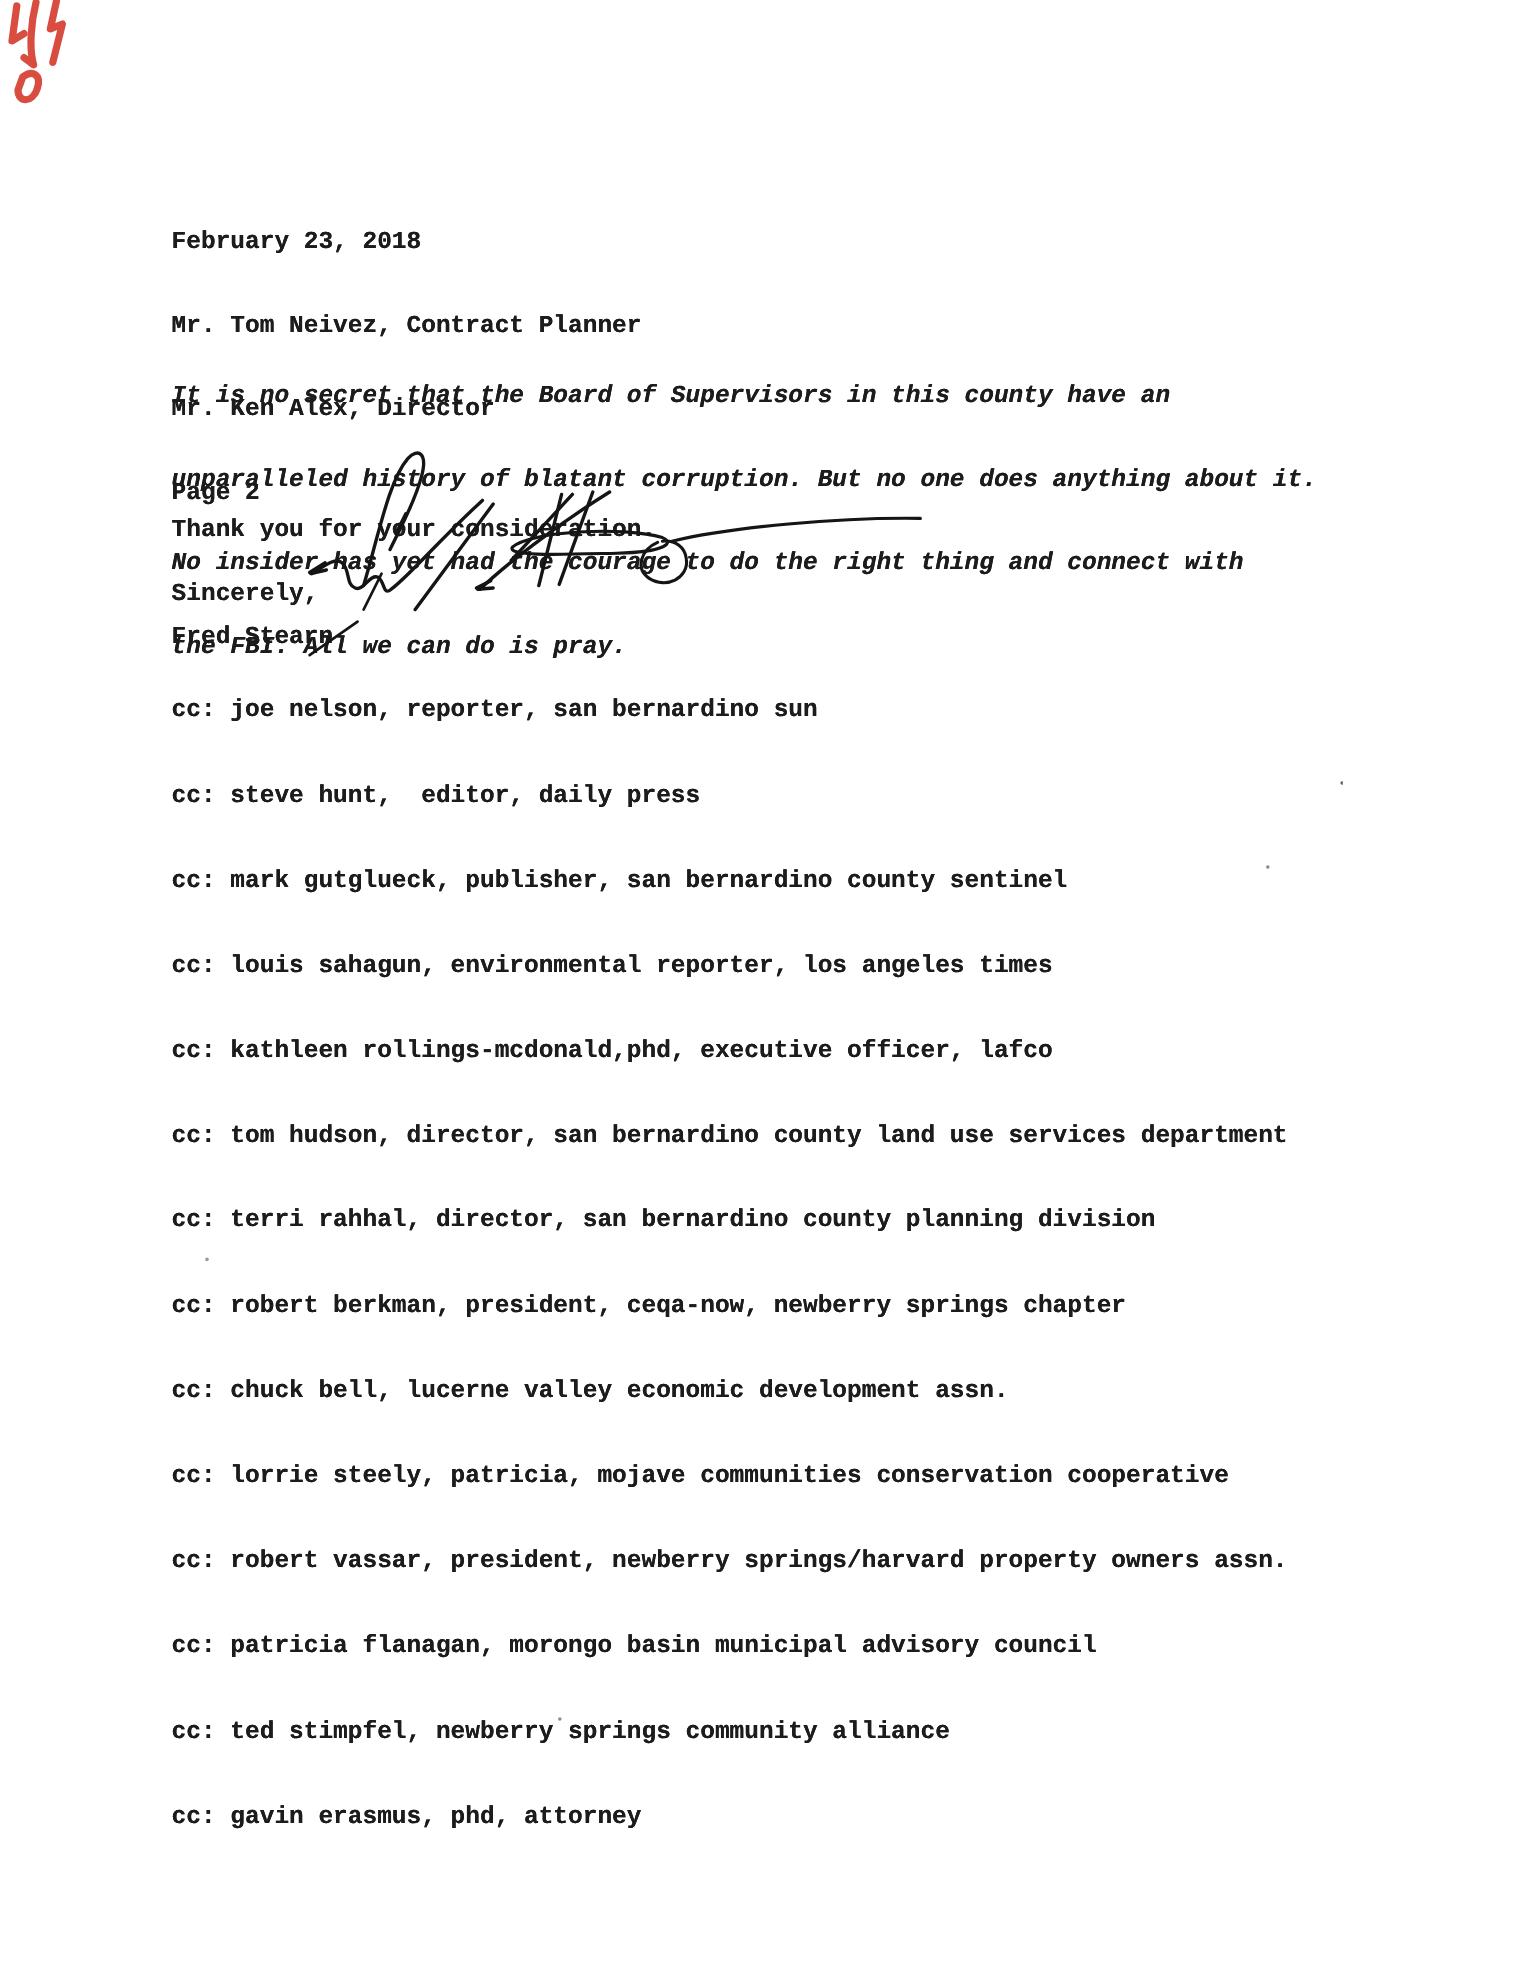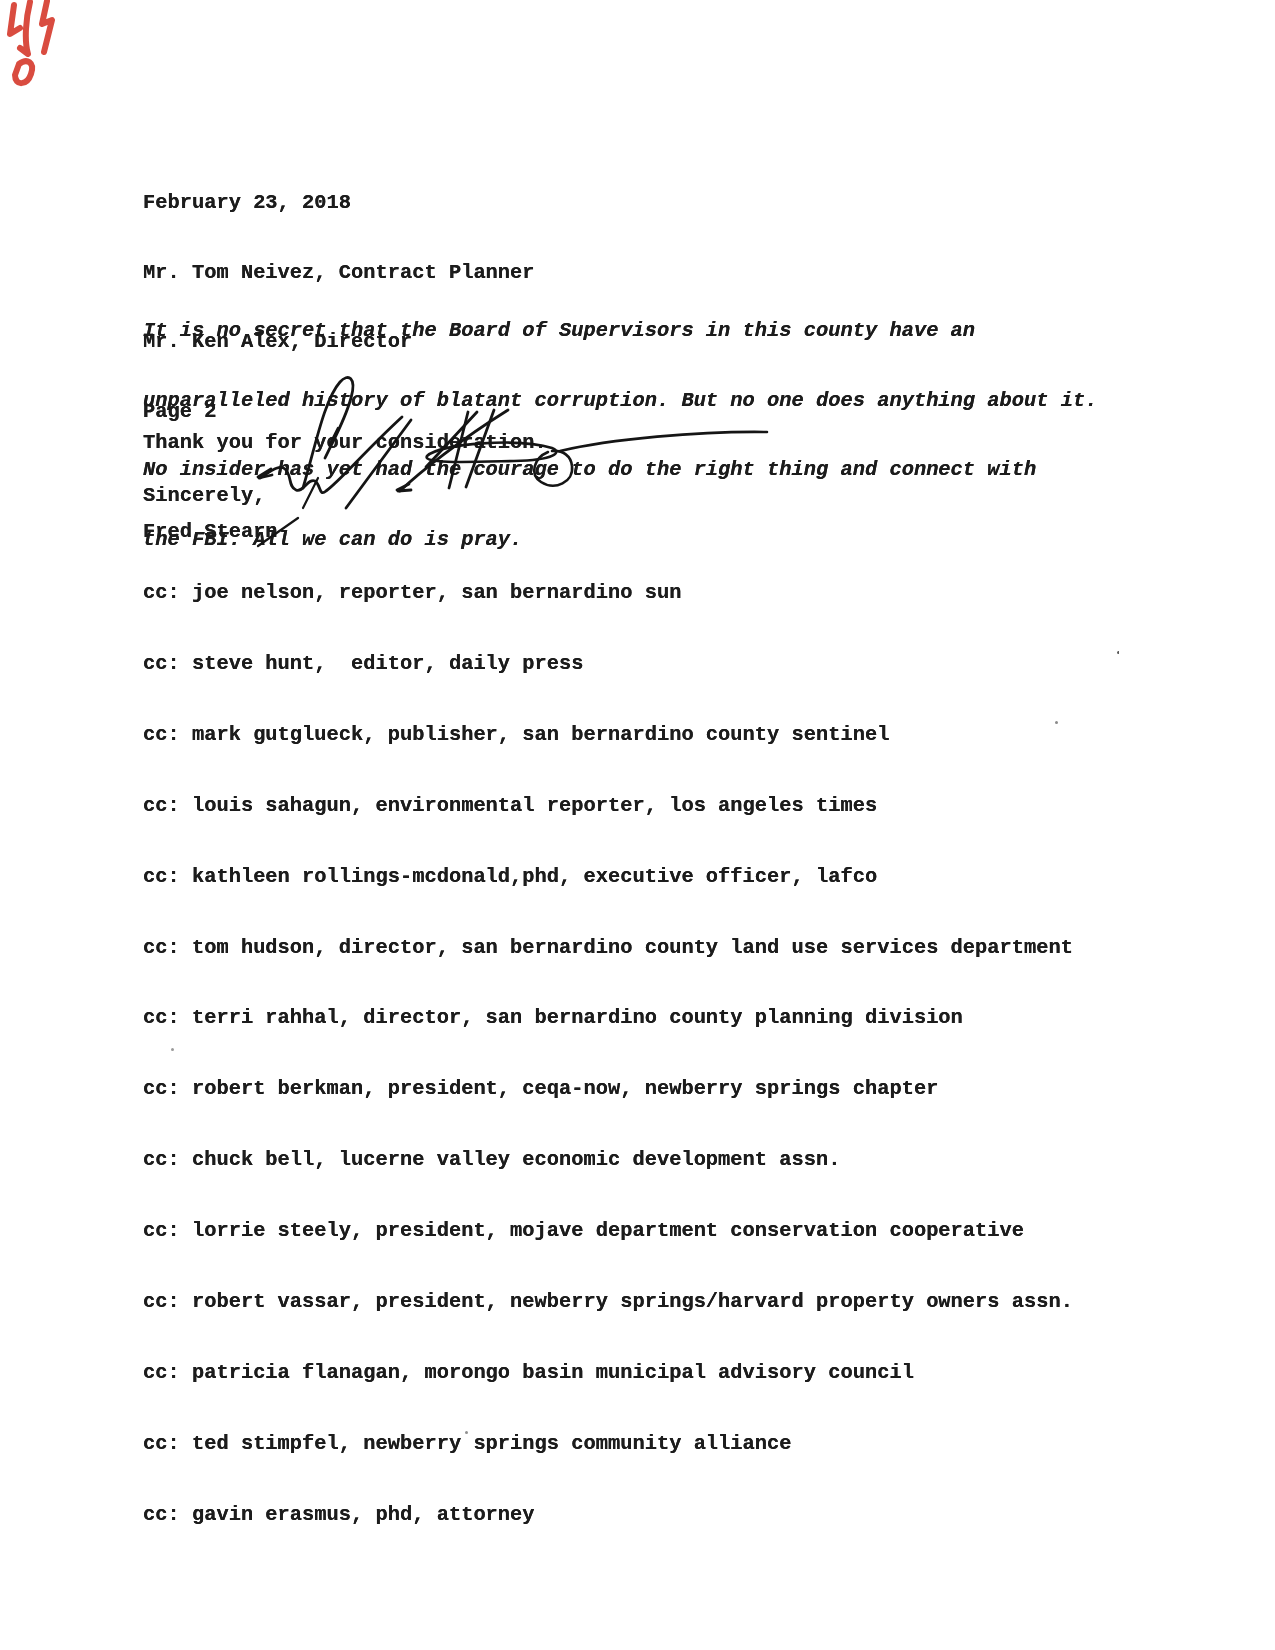--- a/index.html
+++ b/index.html
@@ -93,21 +93,21 @@
   <div class="block lh-cc cc-block">
     <div>cc: joe nelson, reporter, san bernardino sun</div>
     <div>cc: steve hunt,  editor, daily press</div>
     <div>cc: mark gutglueck, publisher, san bernardino county sentinel</div>
     <div>cc: louis sahagun, environmental reporter, los angeles times</div>
     <div>cc: kathleen rollings-mcdonald,phd, executive officer, lafco</div>
     <div>cc: tom hudson, director, san bernardino county land use services department</div>
     <div>cc: terri rahhal, director, san bernardino county planning division</div>
     <div>cc: robert berkman, president, ceqa-now, newberry springs chapter</div>
     <div>cc: chuck bell, lucerne valley economic development assn.</div>
-    <div>cc: lorrie steely, president, mojave department conservation cooperative</div>
+    <div>cc: lorrie steely, patricia, mojave communities conservation cooperative</div>
     <div>cc: robert vassar, president, newberry springs/harvard property owners assn.</div>
     <div>cc: patricia flanagan, morongo basin municipal advisory council</div>
     <div>cc: ted stimpfel, newberry springs community alliance</div>
     <div>cc: gavin erasmus, phd, attorney</div>
     
   </div>
 
   <div class="speck" style="left:1117px; top:651px; width:3px; height:3px; background:#5a5a5a;"></div>
   <div class="speck" style="left:1055px; top:721px; width:3px; height:3px; background:#8a8a8a;"></div>
   <div class="speck" style="left:171px; top:1048px; width:3px; height:3px; background:#9a9a9a;"></div>

